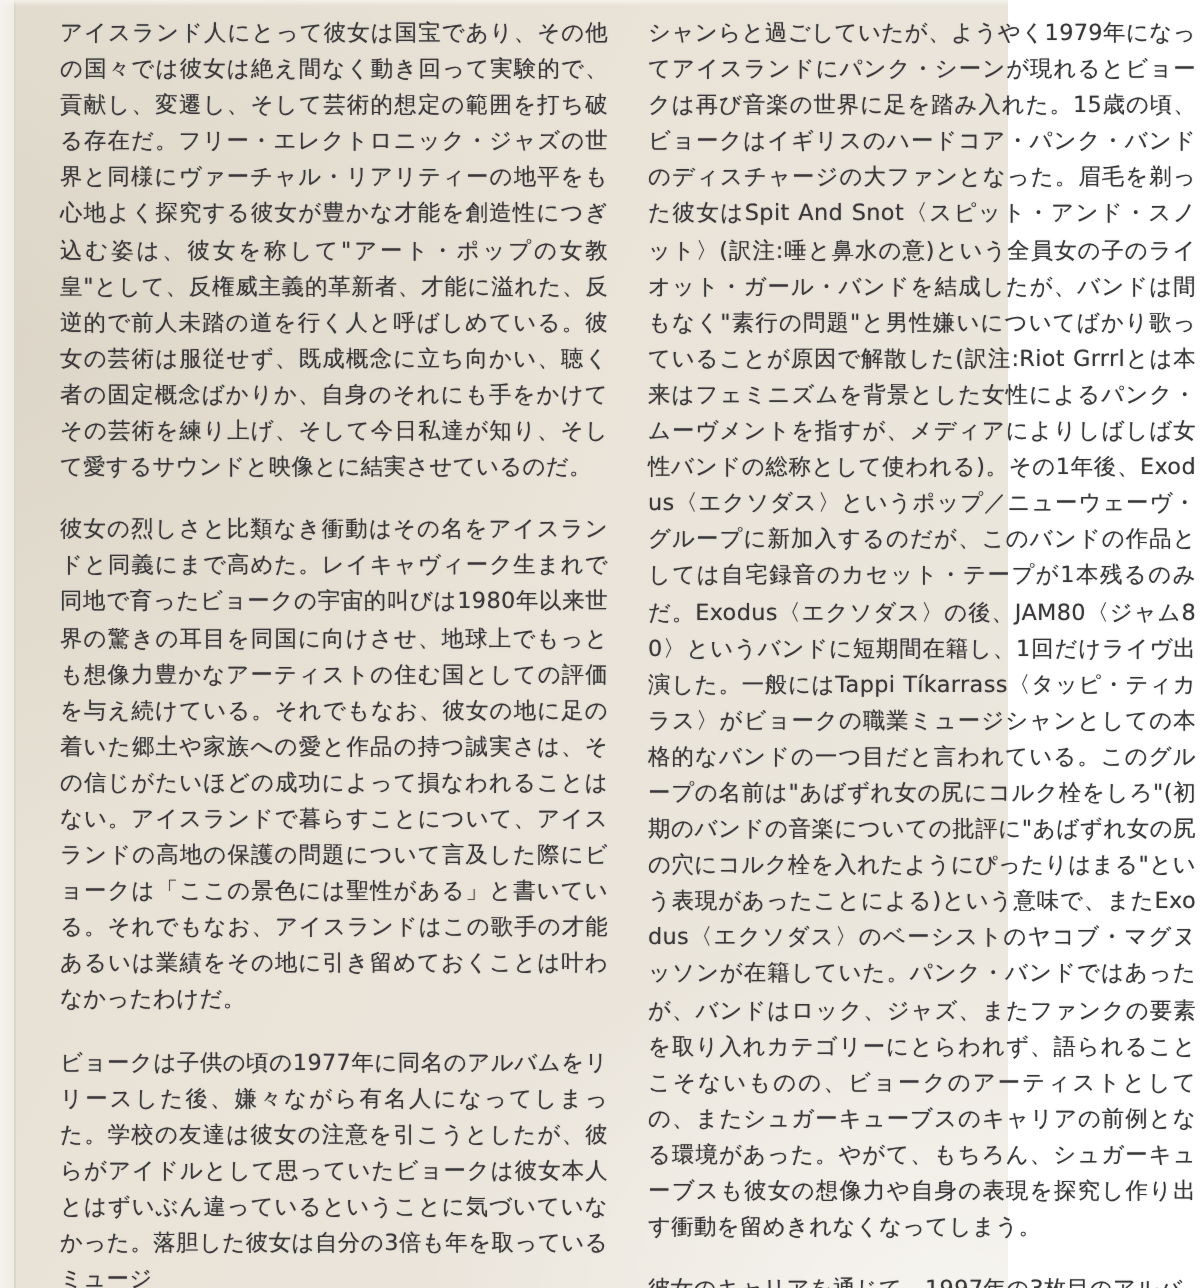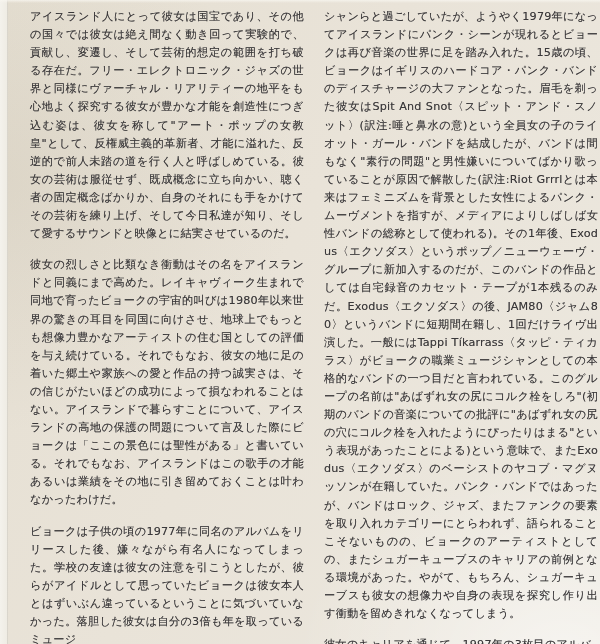--- a/index.html
+++ b/index.html
@@ -5,21 +5,21 @@
   html, body {
     margin: 0;
     padding: 0;
     width: 600px;
     height: 644px;
     overflow: hidden;
     font-family: "DejaVu Sans", sans-serif;
   }
   .page {
     position: relative;
-    width: 600px;
+    width: 504px;
     height: 644px;
     background:
       radial-gradient(ellipse 430px 320px at 94% 102%, rgba(255,255,255,0.55), rgba(255,255,255,0) 62%),
       radial-gradient(ellipse 520px 420px at -2% 28%, rgba(186,176,156,0.22), rgba(186,176,156,0) 60%),
       linear-gradient(115deg, #e5dfd2 0%, #e9e3d8 45%, #ece8df 100%);
   }
   
   .page::before {
     content: "";
     position: absolute;

